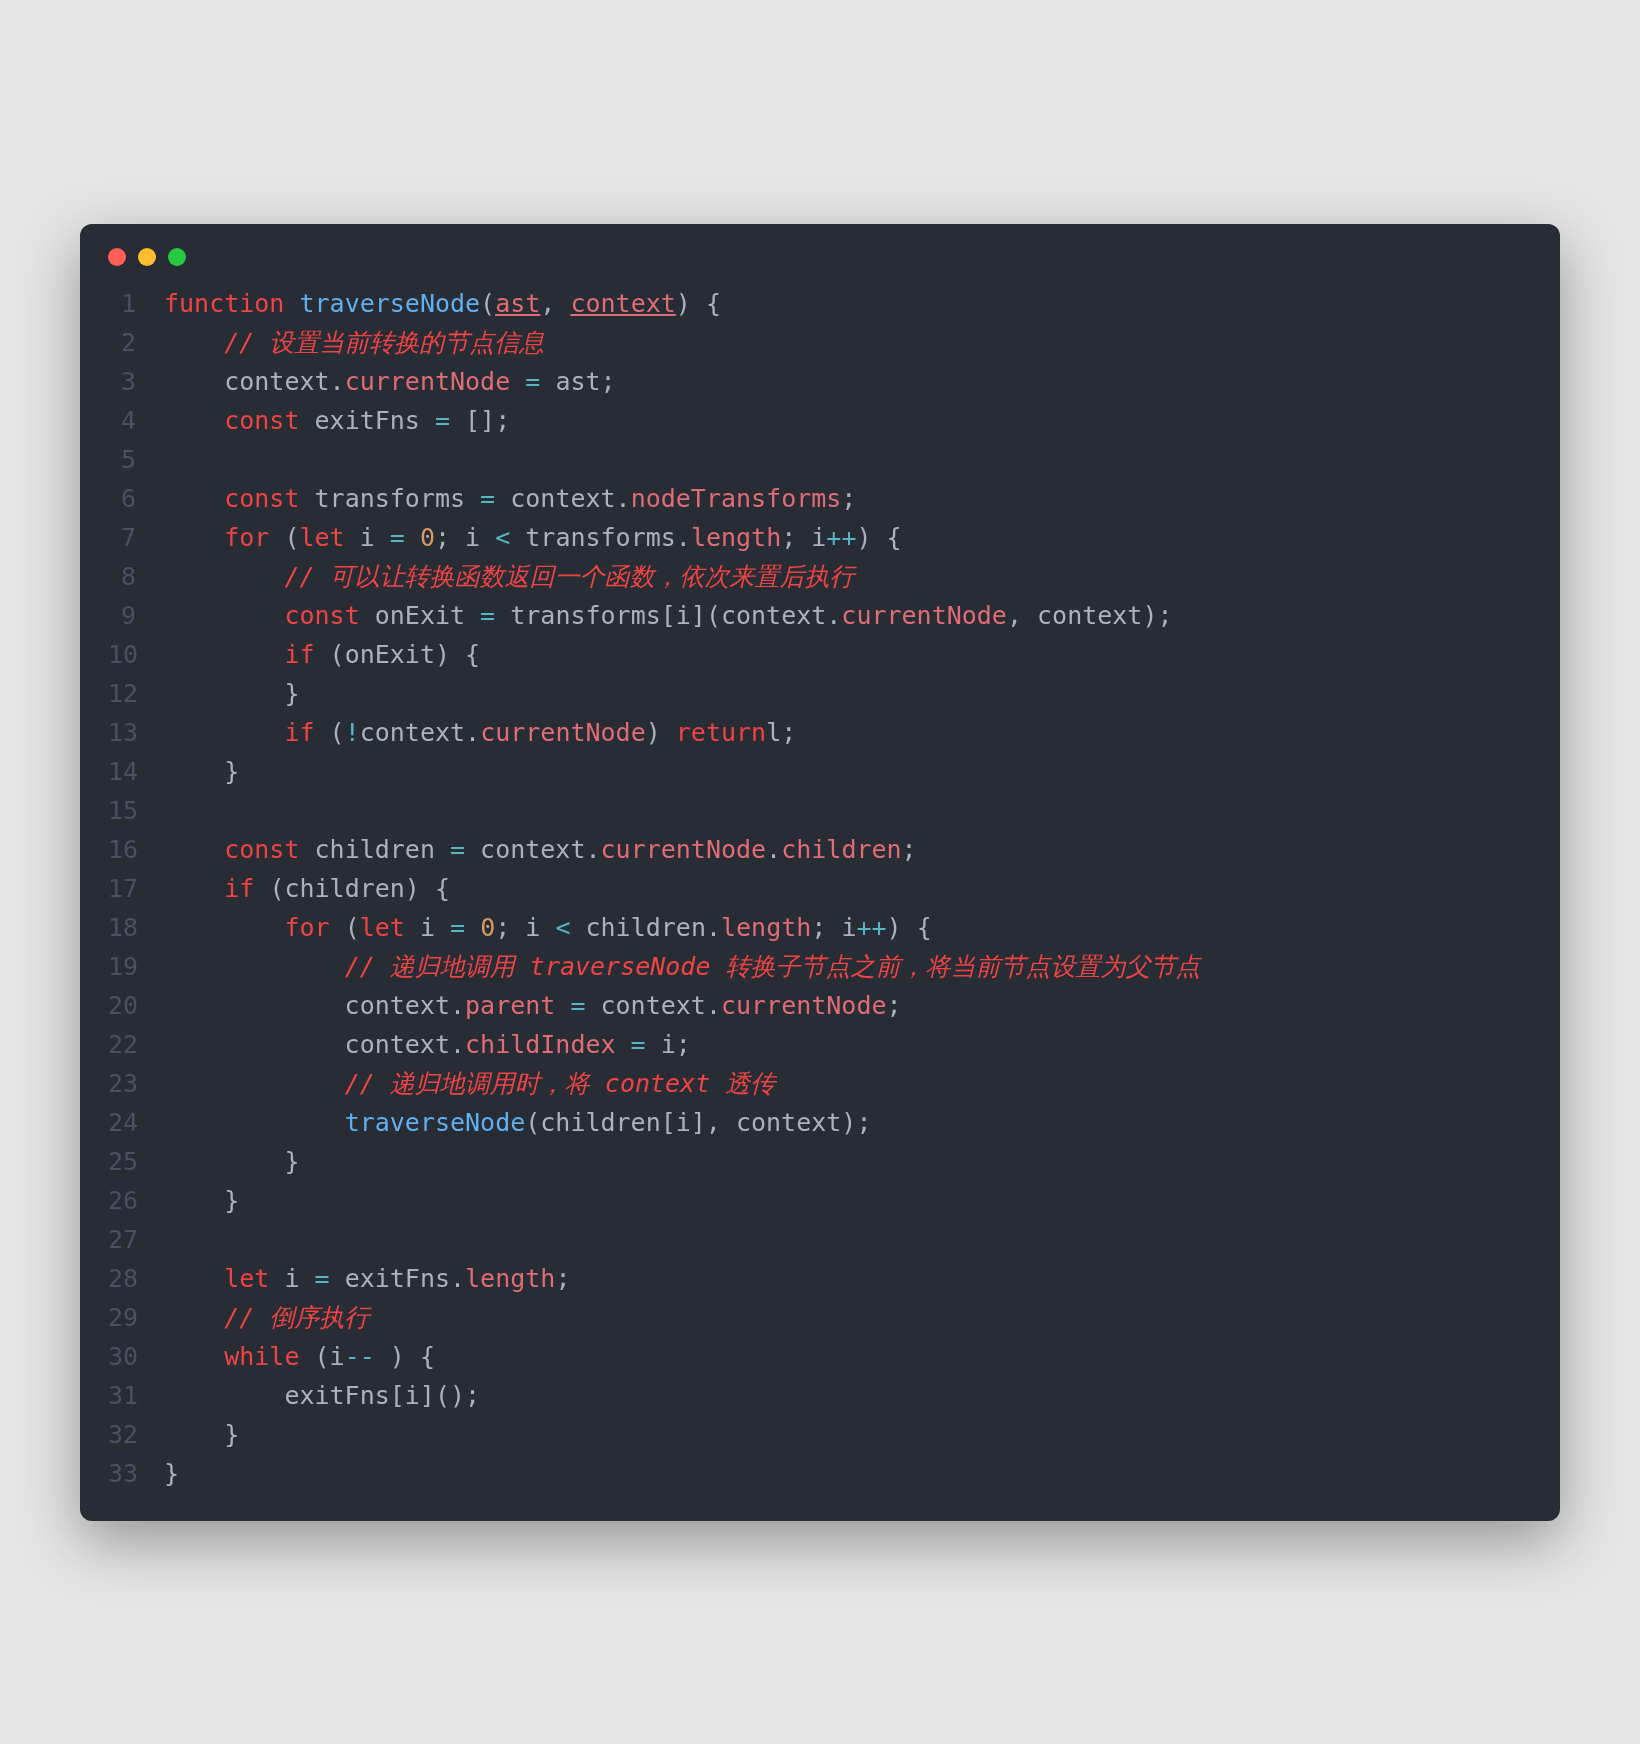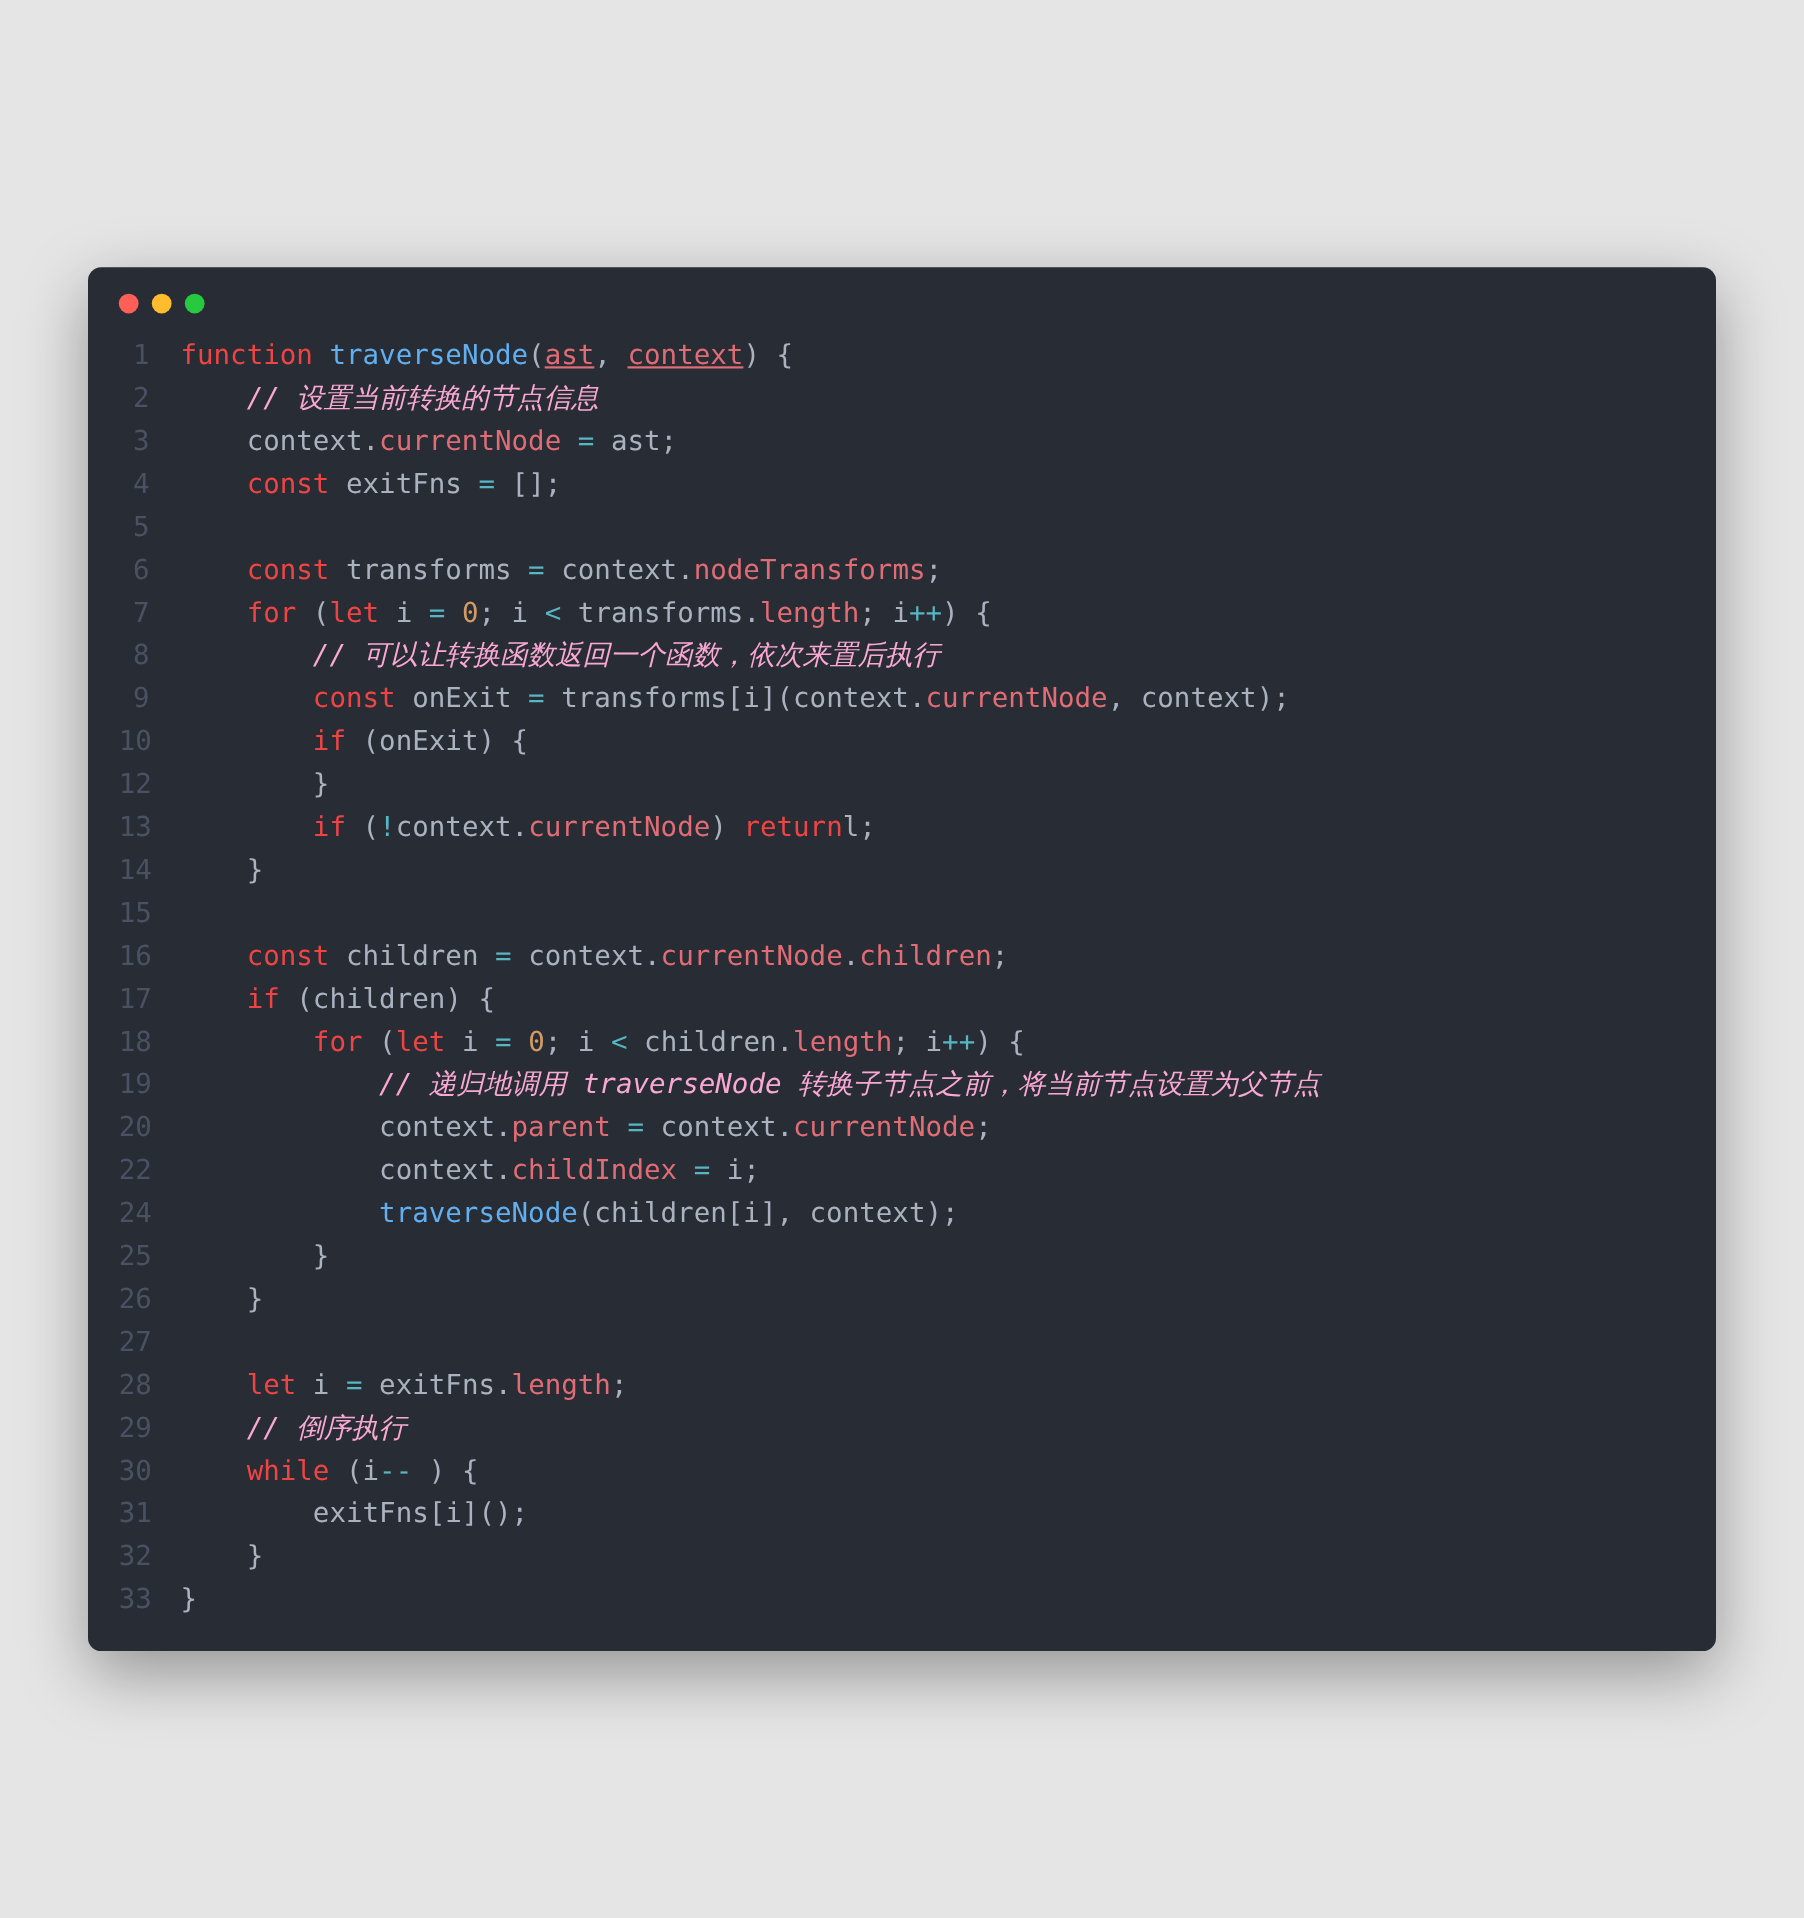--- a/index.html
+++ b/index.html
@@ -43,21 +43,21 @@
     color: #495162;
     padding-right: 28px;
     user-select: none;
   }
   .content { flex: 1; color: #abb2bf; }
   .kw { color: #ef4444; }
   .fn { color: #61afef; }
   .param { color: #e06c75; text-decoration: underline; }
   .prop { color: #e06c75; }
   .num { color: #d19a66; }
-  .cmt { color: #f9a8d4; font-style: italic; margin-top: 36px; }
+  .cmt { color: #ef4444; font-style: italic; margin-top: 36px; }
   .op { color: #56b6c2; }
   .punc { color: #abb2bf; }
 </style>
 </head>
 <body>
 
 <div class="window">
   <div class="traffic">
     <div class="dot red"></div>
     <div class="dot yellow"></div>
@@ -77,20 +77,21 @@
       <div class="line"><span class="ln">12</span><span class="content"><span class="punc">        }</span></span></div>
       <div class="line"><span class="ln">13</span><span class="content"><span class="punc">        </span><span class="kw">if</span><span class="punc"> (</span><span class="op">!</span><span class="punc">context.</span><span class="prop">currentNode</span><span class="punc">) </span><span class="kw">return</span><span class="punc">l;</span></span></div>
       <div class="line"><span class="ln">14</span><span class="content"><span class="punc">    }</span></span></div>
       <div class="line"><span class="ln">15</span><span class="content"><span class="punc"></span></span></div>
       <div class="line"><span class="ln">16</span><span class="content"><span class="punc">    </span><span class="kw">const</span><span class="punc"> children </span><span class="op">=</span><span class="punc"> context.</span><span class="prop">currentNode</span><span class="punc">.</span><span class="prop">children</span><span class="punc">;</span></span></div>
       <div class="line"><span class="ln">17</span><span class="content"><span class="punc">    </span><span class="kw">if</span><span class="punc"> (children) {</span></span></div>
       <div class="line"><span class="ln">18</span><span class="content"><span class="punc">        </span><span class="kw">for</span><span class="punc"> (</span><span class="kw">let</span><span class="punc"> i </span><span class="op">=</span><span class="punc"> </span><span class="num">0</span><span class="punc">; i </span><span class="op">&lt;</span><span class="punc"> children.</span><span class="prop">length</span><span class="punc">; i</span><span class="op">++</span><span class="punc">) {</span></span></div>
       <div class="line"><span class="ln">19</span><span class="content"><span class="punc">            </span><span class="cmt">// 递归地调用 traverseNode 转换子节点之前，将当前节点设置为父节点</span></span></div>
       <div class="line"><span class="ln">20</span><span class="content"><span class="punc">            context.</span><span class="prop">parent</span><span class="punc"> </span><span class="op">=</span><span class="punc"> context.</span><span class="prop">currentNode</span><span class="punc">;</span></span></div>
       <div class="line"><span class="ln">22</span><span class="content"><span class="punc">            context.</span><span class="prop">childIndex</span><span class="punc"> </span><span class="op">=</span><span class="punc"> i;</span></span></div>
+      <div class="line"><span class="ln">23</span><span class="content"><span class="punc">            </span><span class="cmt">// 递归地调用时，将 context 透传</span></span></div>
       <div class="line"><span class="ln">24</span><span class="content"><span class="punc">            </span><span class="fn">traverseNode</span><span class="punc">(children[i], context);</span></span></div>
       <div class="line"><span class="ln">25</span><span class="content"><span class="punc">        }</span></span></div>
       <div class="line"><span class="ln">26</span><span class="content"><span class="punc">    }</span></span></div>
       <div class="line"><span class="ln">27</span><span class="content"><span class="punc"></span></span></div>
       <div class="line"><span class="ln">28</span><span class="content"><span class="punc">    </span><span class="kw">let</span><span class="punc"> i </span><span class="op">=</span><span class="punc"> exitFns.</span><span class="prop">length</span><span class="punc">;</span></span></div>
       <div class="line"><span class="ln">29</span><span class="content"><span class="punc">    </span><span class="cmt">// 倒序执行</span></span></div>
       <div class="line"><span class="ln">30</span><span class="content"><span class="punc">    </span><span class="kw">while</span><span class="punc"> (i</span><span class="op">--</span><span class="punc"> ) {</span></span></div>
       <div class="line"><span class="ln">31</span><span class="content"><span class="punc">        exitFns[i]();</span></span></div>
       <div class="line"><span class="ln">32</span><span class="content"><span class="punc">    }</span></span></div>
       <div class="line"><span class="ln">33</span><span class="content"><span class="punc">}</span></span></div>

